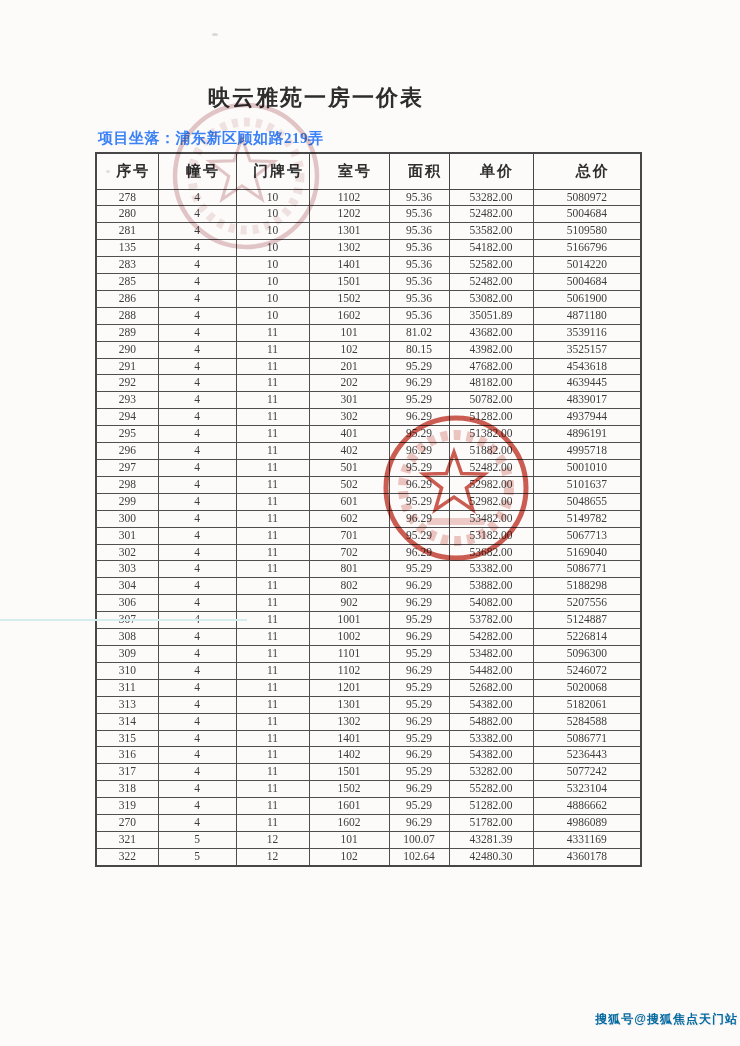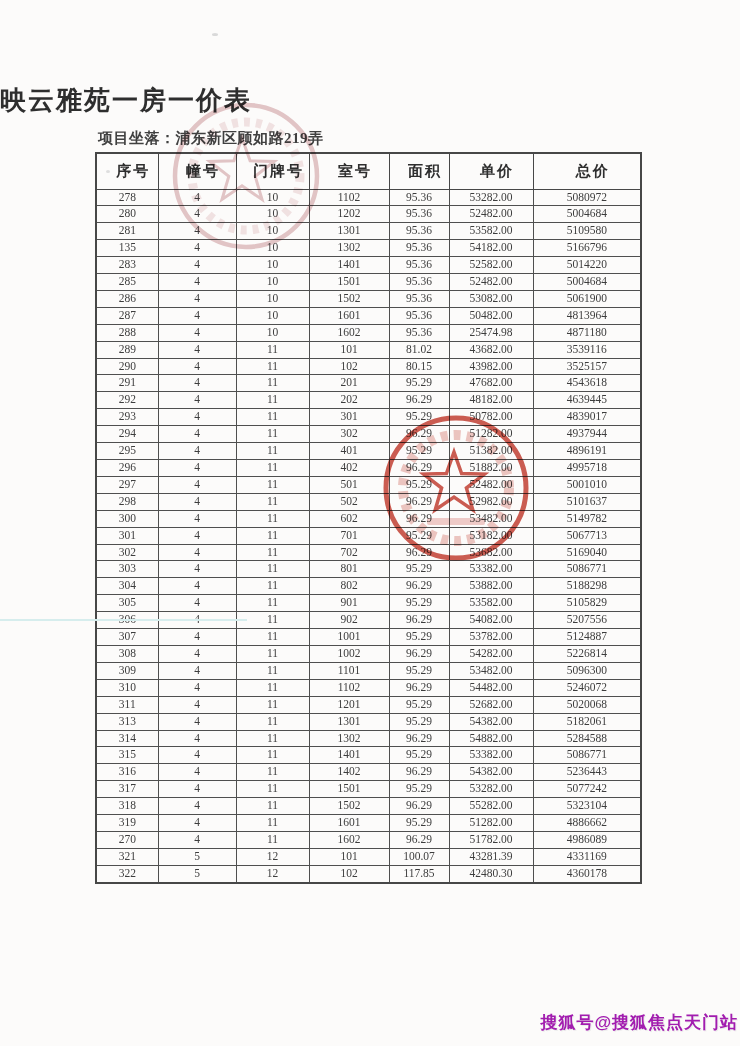--- a/index.html
+++ b/index.html
@@ -11,32 +11,33 @@
     margin: 0 auto;
     background: #fcfbfa;
     overflow: hidden;
     font-family: "Liberation Serif", "DejaVu Serif", serif;
   }
   .title {
     position: absolute;
     top: 83px;
     left: 0;
     width: 632px;
-    font-size: 26px;
+    text-align: center;
+    font-size: 22px;
     font-weight: 700;
     letter-spacing: 2px;
     color: #2e2e2e;
   }
   .location {
     position: absolute;
     top: 129px;
     left: 98px;
     font-size: 15px;
     font-weight: 700;
-    color: #404040;
+    color: #3b82f6;
     letter-spacing: 0.5px;
   }
   table.price-table {
     position: absolute;
     top: 152px;
     left: 95px;
     width: 545px;
     border-collapse: collapse;
     table-layout: fixed;
     border: 2px solid #474747;
@@ -73,24 +74,24 @@
     left: 0;
     width: 247px;
     height: 2px;
     background: #d6eded;
   }
   .watermark {
     position: absolute;
     top: 1011px;
     right: 2px;
     font-family: "Liberation Sans", "DejaVu Sans", sans-serif;
-    font-size: 17px;
+    font-size: 12px;
     font-weight: 700;
     letter-spacing: 1px;
-    color: #a21caf;
+    color: #0369a1;
     text-shadow: 1px 1px 0 #ececec;
     text-align: center;
   }
   .speck-a { position: absolute; top: 33px; left: 212px; width: 6px; height: 3px; background: #d9d9d9; border-radius: 50%; }
   .speck-b { position: absolute; top: 170px; left: 106px; width: 4px; height: 3px; background: #dedede; border-radius: 50%; }
 </style>
 </head>
 <body>
 
 <div class="page">
@@ -181,35 +182,26 @@
         <tr>
           <td>286</td>
           <td>4</td>
           <td>10</td>
           <td>1502</td>
           <td>95.36</td>
           <td>53082.00</td>
           <td>5061900</td>
         </tr>
         <tr>
-          <td>287</td>
-          <td>4</td>
-          <td>10</td>
-          <td>1601</td>
-          <td>95.36</td>
-          <td>50482.00</td>
-          <td>4813964</td>
-        </tr>
-        <tr>
           <td>288</td>
           <td>4</td>
           <td>10</td>
           <td>1602</td>
           <td>95.36</td>
-          <td>25474.98</td>
+          <td>35051.89</td>
           <td>4871180</td>
         </tr>
         <tr>
           <td>289</td>
           <td>4</td>
           <td>11</td>
           <td>101</td>
           <td>81.02</td>
           <td>43682.00</td>
           <td>3539116</td>
@@ -289,20 +281,29 @@
         <tr>
           <td>298</td>
           <td>4</td>
           <td>11</td>
           <td>502</td>
           <td>96.29</td>
           <td>52982.00</td>
           <td>5101637</td>
         </tr>
         <tr>
+          <td>299</td>
+          <td>4</td>
+          <td>11</td>
+          <td>601</td>
+          <td>95.29</td>
+          <td>52982.00</td>
+          <td>5048655</td>
+        </tr>
+        <tr>
           <td>300</td>
           <td>4</td>
           <td>11</td>
           <td>602</td>
           <td>96.29</td>
           <td>53482.00</td>
           <td>5149782</td>
         </tr>
         <tr>
           <td>301</td>
@@ -332,29 +333,20 @@
           <td>5086771</td>
         </tr>
         <tr>
           <td>304</td>
           <td>4</td>
           <td>11</td>
           <td>802</td>
           <td>96.29</td>
           <td>53882.00</td>
           <td>5188298</td>
-        </tr>
-        <tr>
-          <td>305</td>
-          <td>4</td>
-          <td>11</td>
-          <td>901</td>
-          <td>95.29</td>
-          <td>53582.00</td>
-          <td>5105829</td>
         </tr>
         <tr>
           <td>306</td>
           <td>4</td>
           <td>11</td>
           <td>902</td>
           <td>96.29</td>
           <td>54082.00</td>
           <td>5207556</td>
         </tr>
@@ -482,21 +474,21 @@
           <td>101</td>
           <td>100.07</td>
           <td>43281.39</td>
           <td>4331169</td>
         </tr>
         <tr>
           <td>322</td>
           <td>5</td>
           <td>12</td>
           <td>102</td>
-          <td>117.85</td>
+          <td>102.64</td>
           <td>42480.30</td>
           <td>4360178</td>
         </tr>
       </tbody>
   </table>
 
   <svg class="stamp" style="left:170px; top:100px;" width="152" height="152" viewBox="0 0 152 152" opacity="0.5">
     <circle cx="76" cy="76" r="71" fill="none" stroke="#c98f93" stroke-width="4.5"></circle>
     <circle cx="76" cy="76" r="54" fill="none" stroke="#c98f93" stroke-width="9" stroke-dasharray="6 6" opacity="0.45"></circle>
     <polygon transform="translate(72,72)" fill="none" stroke="#c98f93" stroke-width="3" points="0,-34 8.1,-11.2 32.3,-10.5 13.2,4.3 20,27.5 0,13.8 -20,27.5 -13.2,4.3 -32.3,-10.5 -8.1,-11.2"></polygon>

